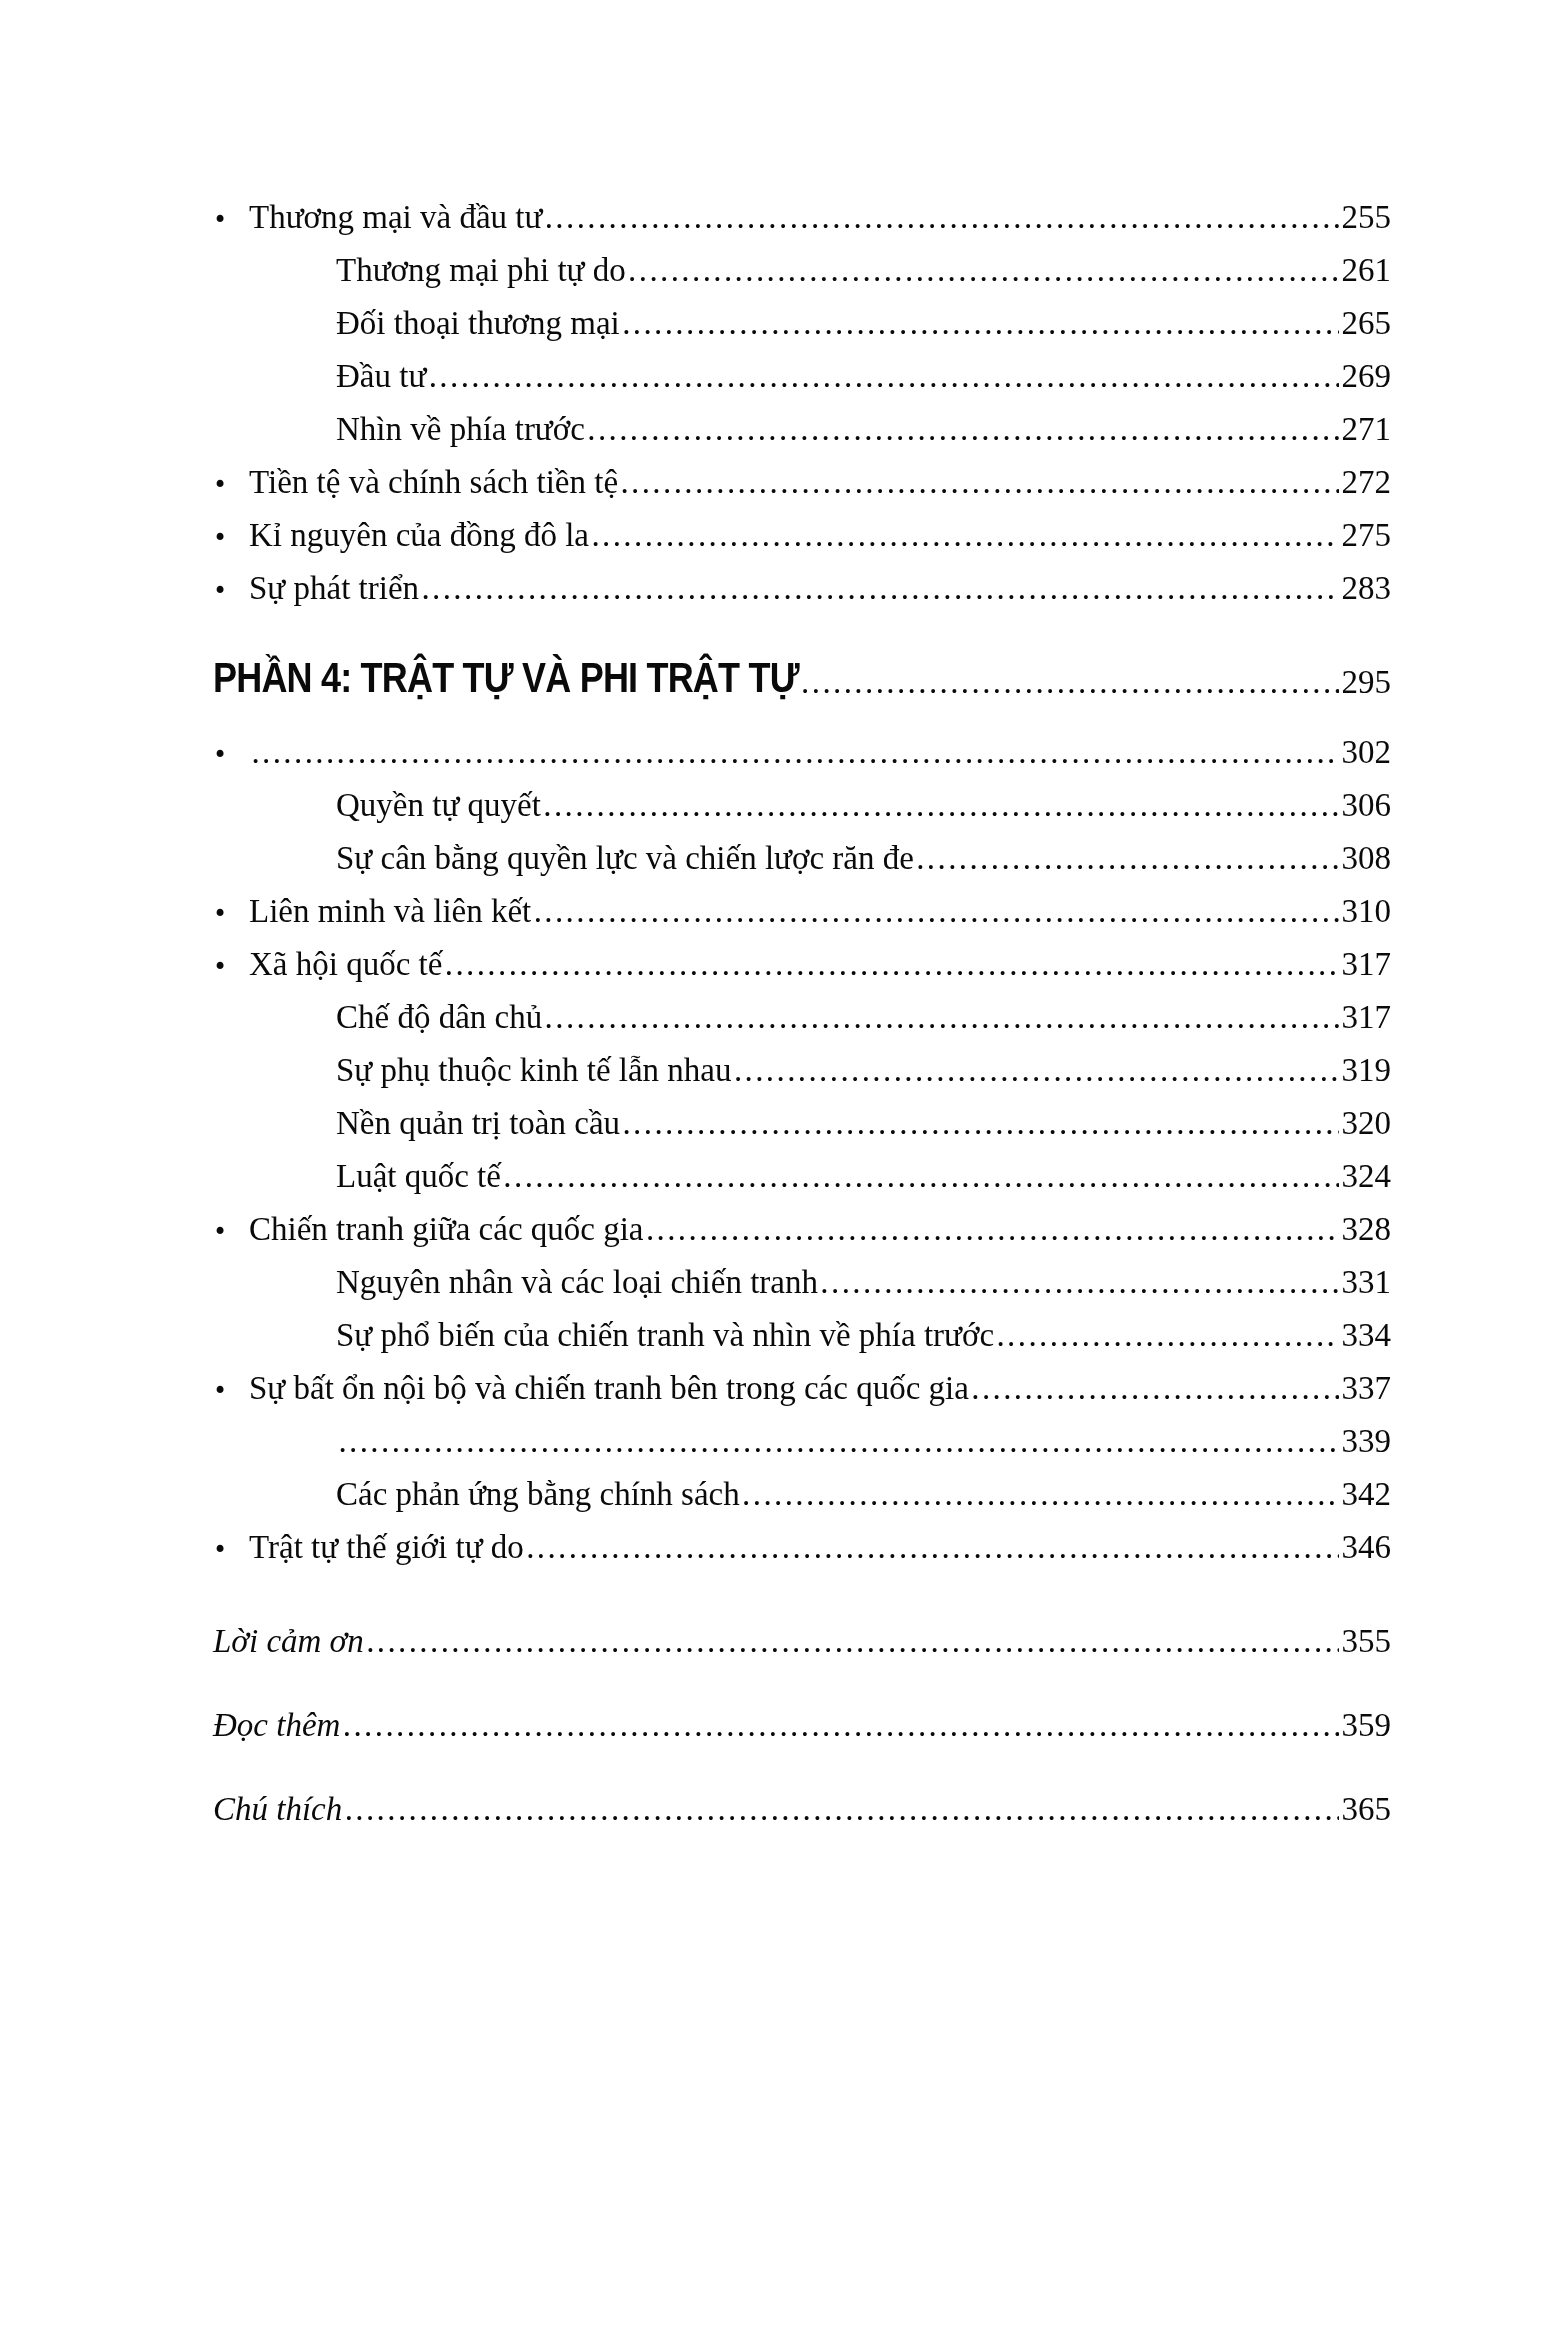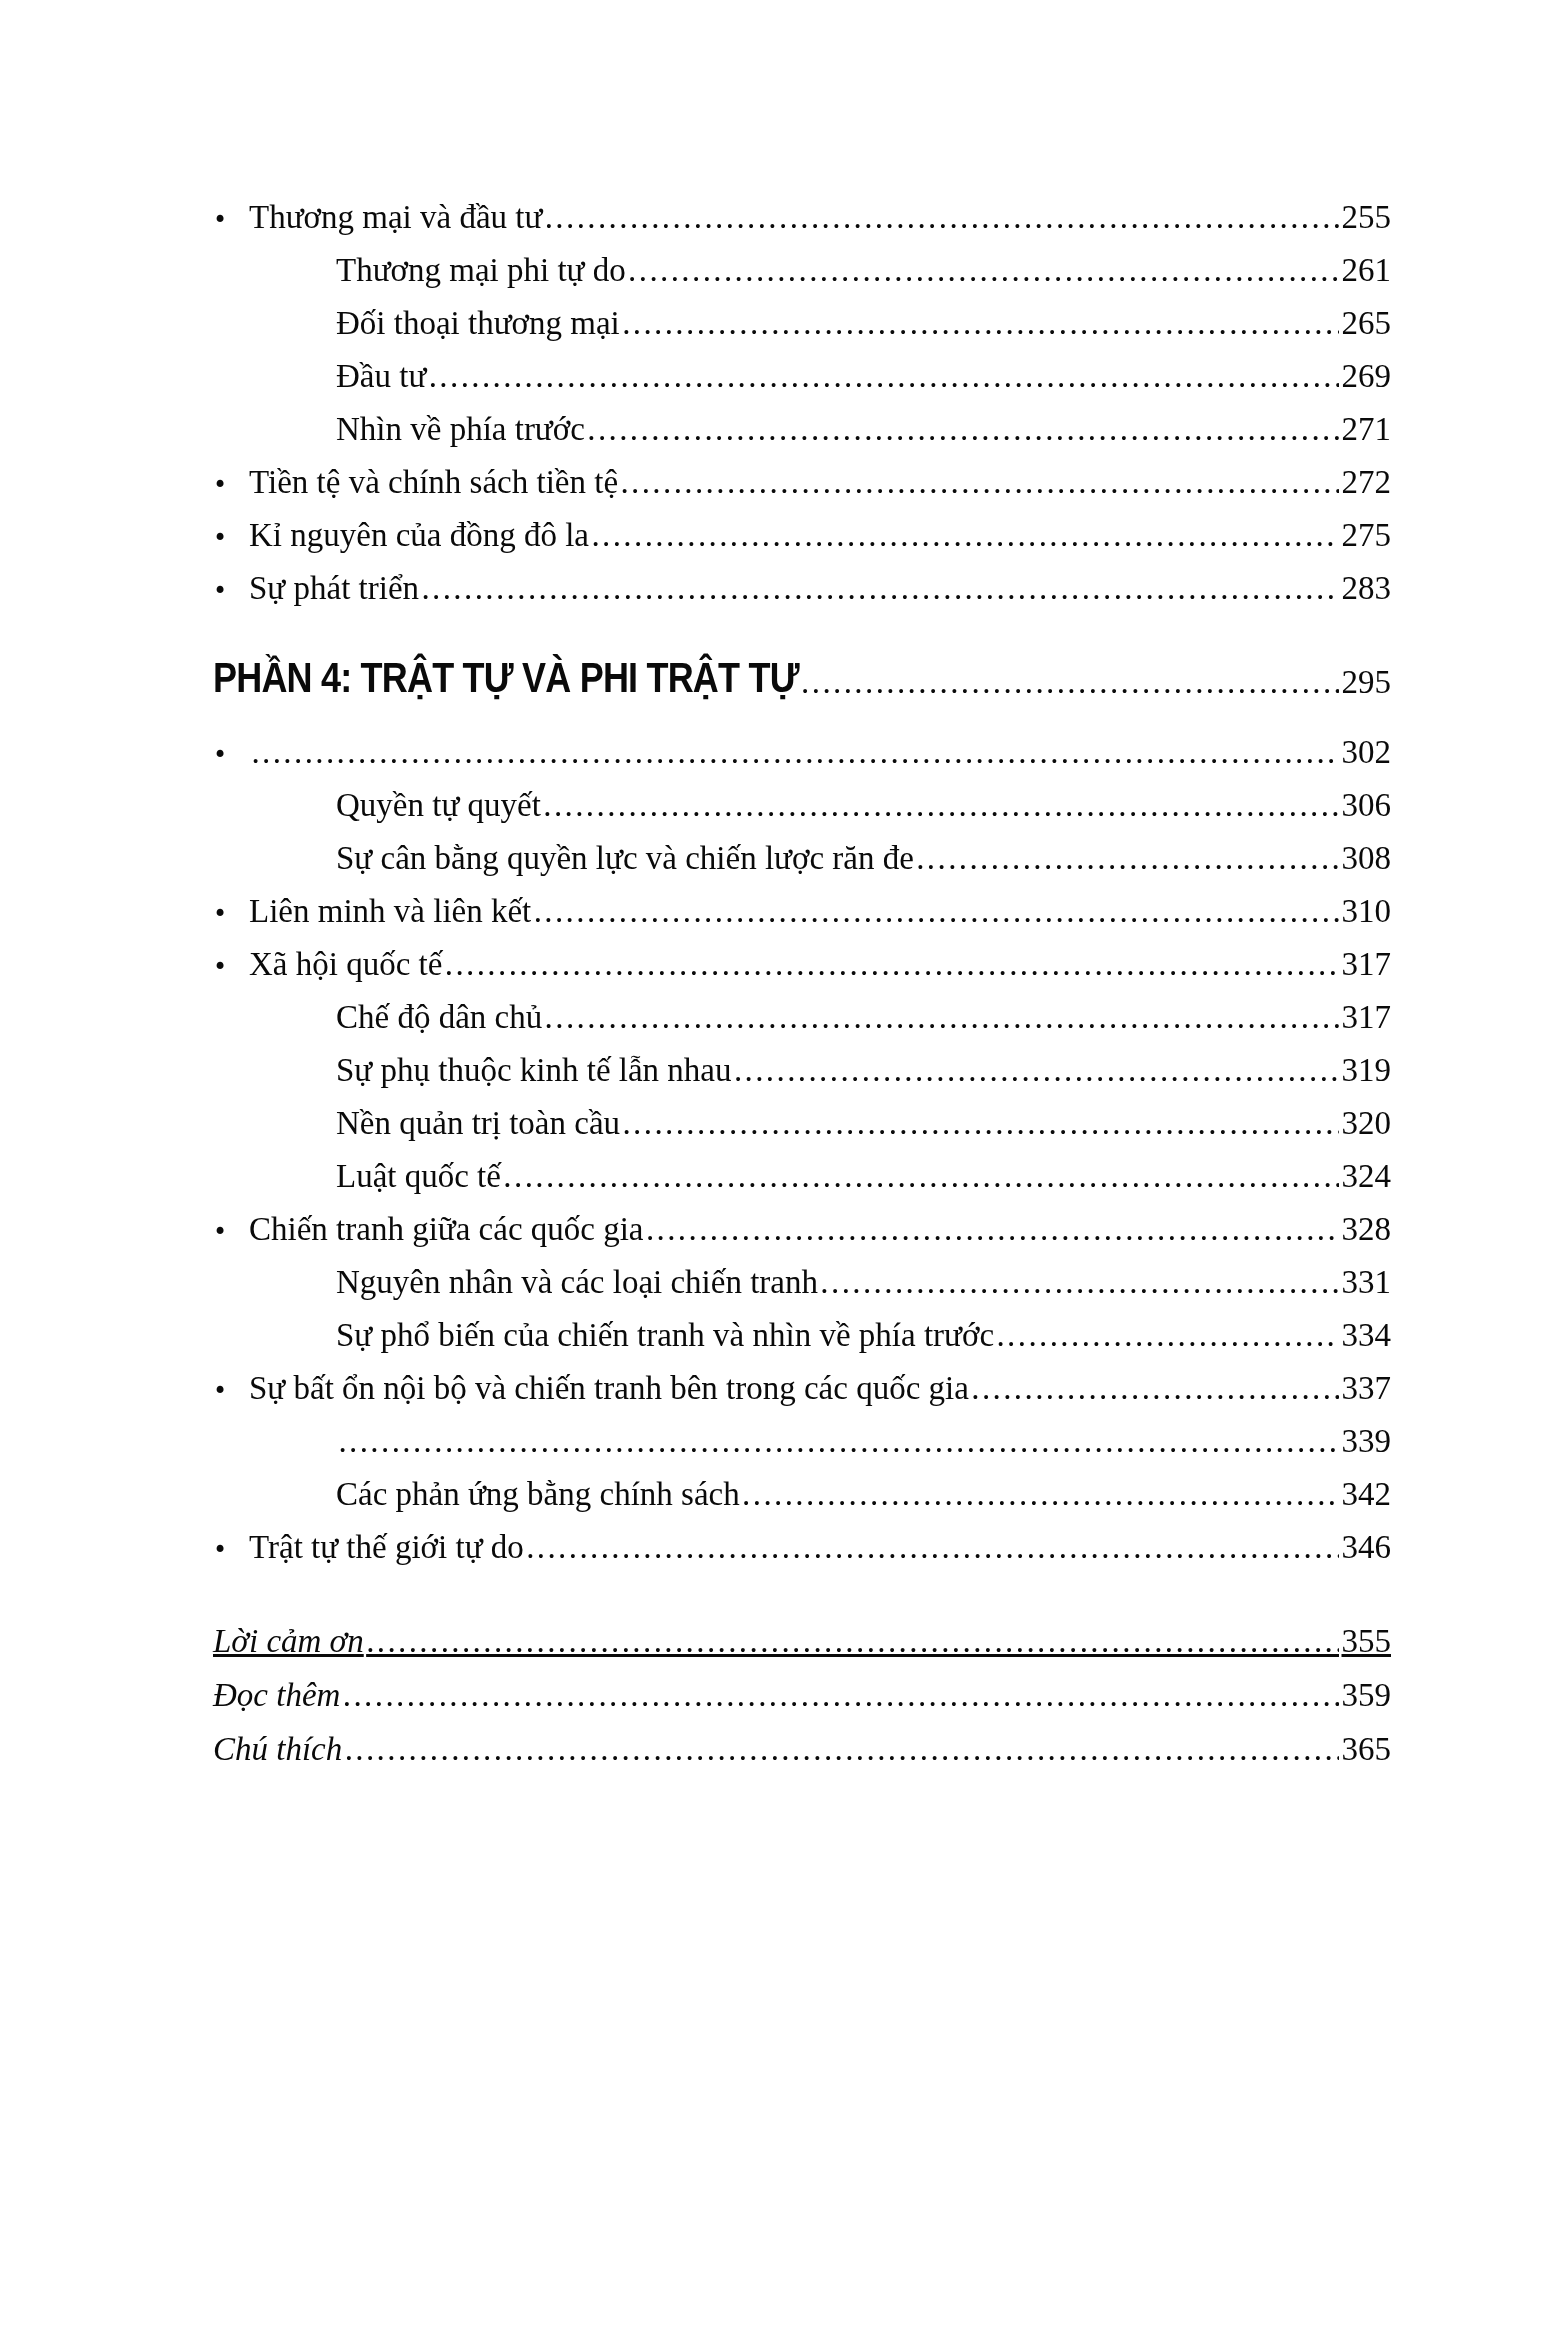--- a/index.html
+++ b/index.html
@@ -53,22 +53,22 @@
     transform-origin: left bottom;
   }
   .row-section .dots,
   .row-section .page-num {
     font-family: "Liberation Serif", "DejaVu Serif", serif;
     font-weight: 400;
     font-size: 33px;
   }
 
   
-  .row-back { margin-top: 21px; }
-  .row:not(.row-back) + .row-back { margin-top: 61px; text-decoration: underline; }
+  .row-back { margin-top: 51px; }
+  .row:not(.row-back) + .row-back { margin-top: 61px; }
   .row-back .label { font-style: italic; }
 </style>
 </head>
 <body>
 
 <div class="page">
   <div id="toc-list">
       <div class="row row-h1">
         <span class="bullet">•</span>
         <span class="label">Thương mại và đầu tư</span>

